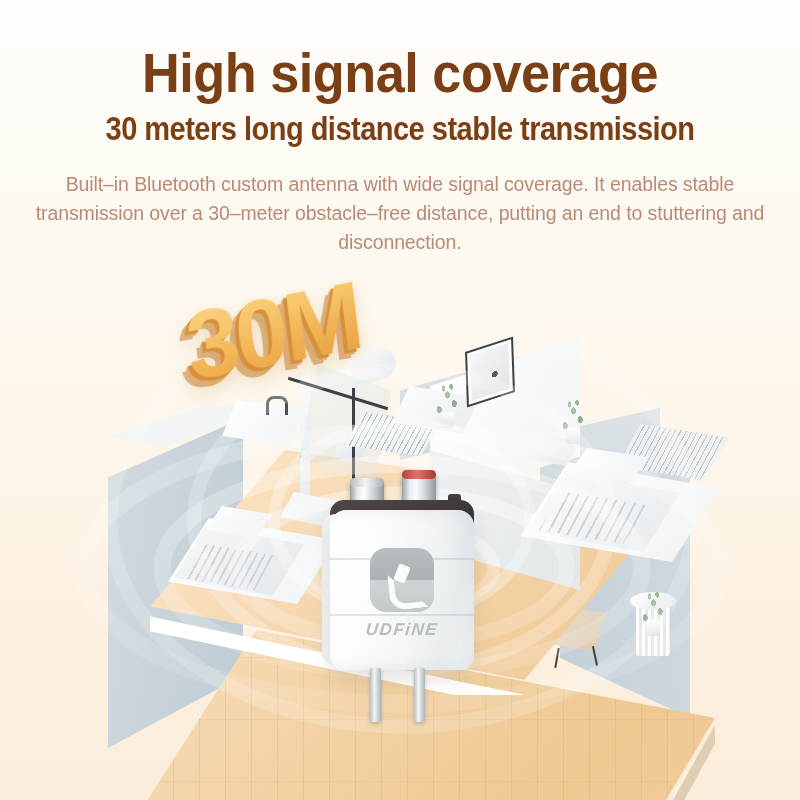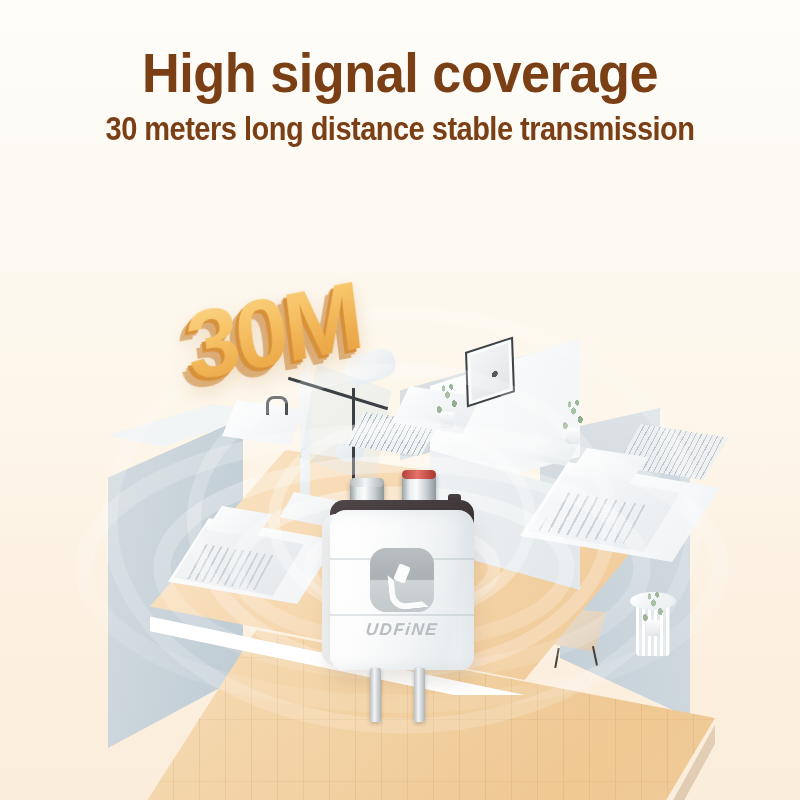--- a/index.html
+++ b/index.html
@@ -284,20 +284,21 @@
     font-size:17px;font-weight:bold;letter-spacing:1.5px;color:#b8bdc0;
     font-style:italic;transform:skewX(-6deg);}
 </style>
 </head>
 <body>
 
 <div id="poster">
 
   <div class="txt" id="headline">High signal coverage</div>
   <div class="txt" id="subhead">30 meters long distance stable transmission</div>
+  <div class="txt" id="bodycopy">Built–in Bluetooth custom antenna with wide signal coverage. It enables stable transmission over a 30–meter obstacle–free distance, putting an end to stuttering and disconnection.</div>
 
   <div id="scene">
 
     <div class="abs" id="wallL_top"></div>
     <div class="abs" id="wallL"></div>
 
     <div class="abs" id="wallR"></div>
 
     <div class="abs" id="slab">
       <div class="woodtop"></div>

